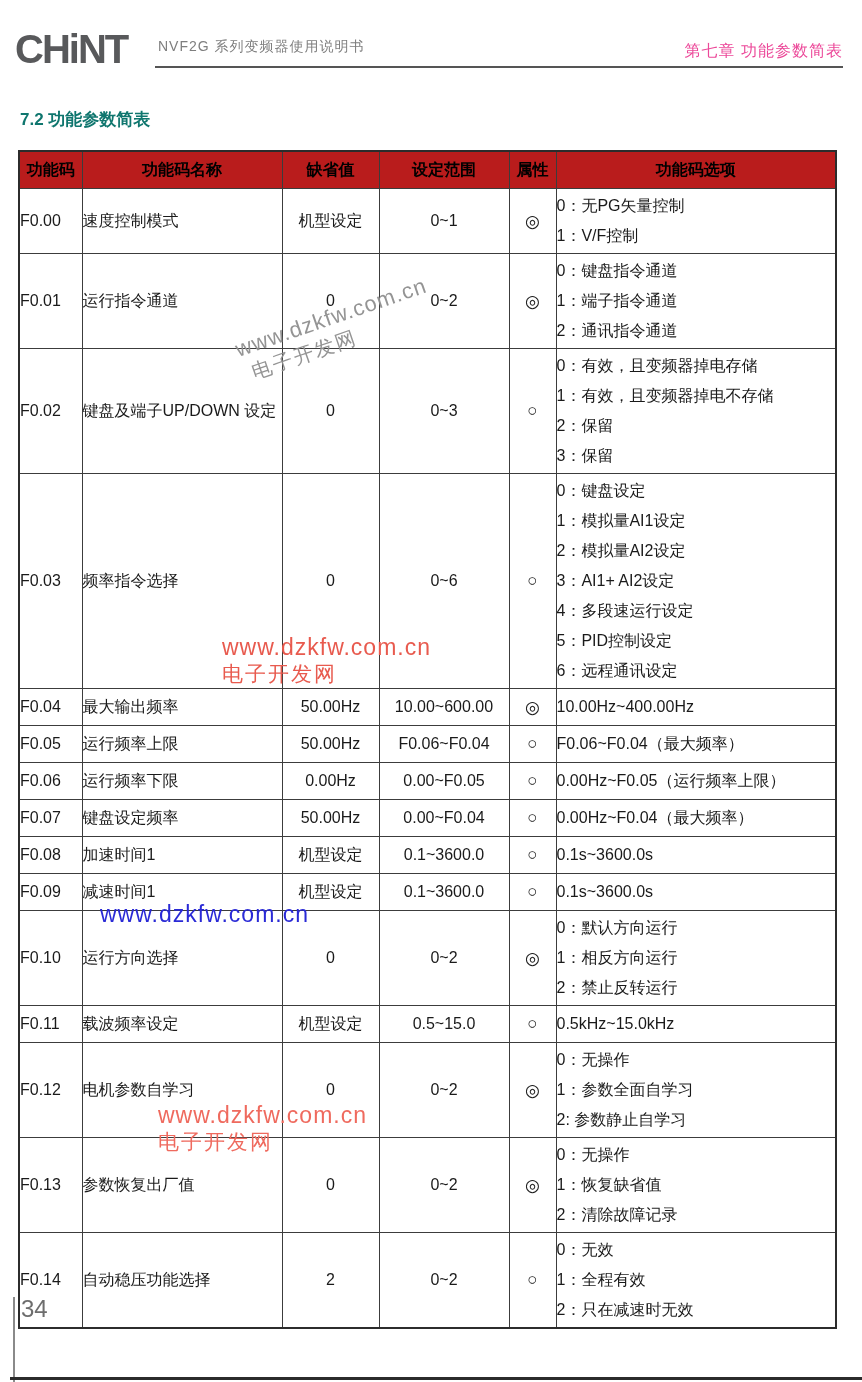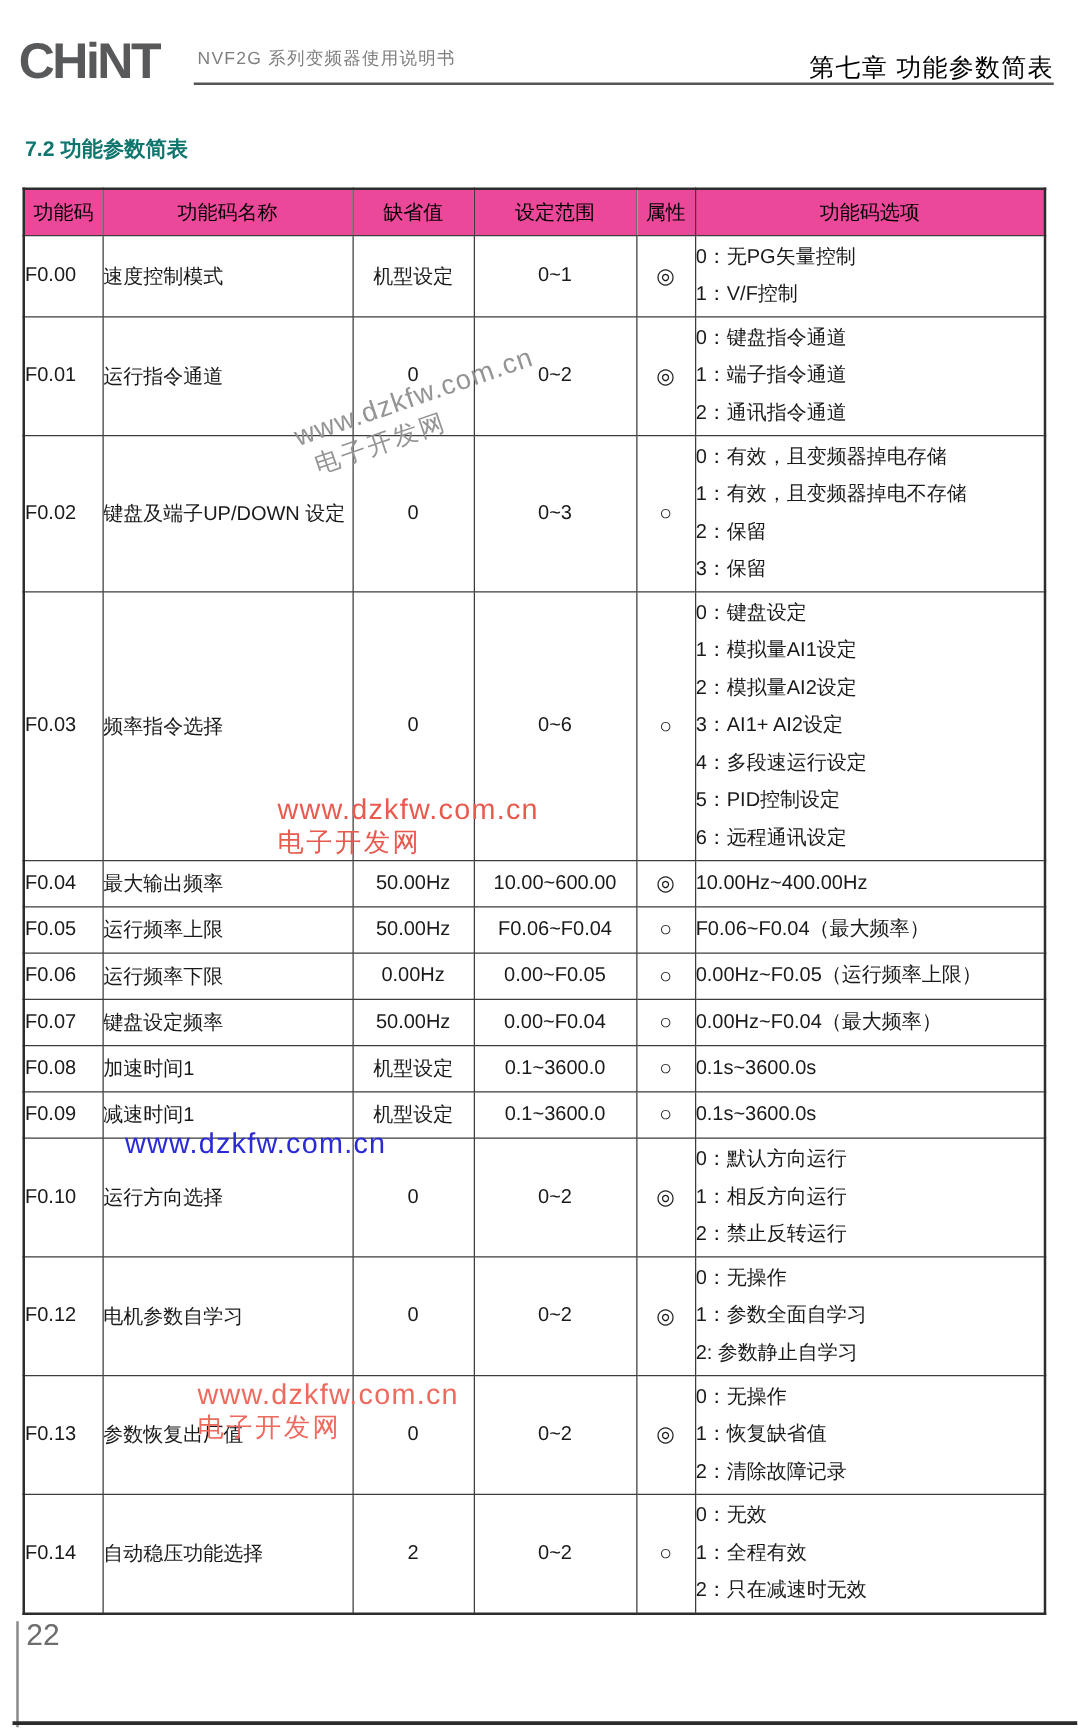--- a/index.html
+++ b/index.html
@@ -13,42 +13,42 @@
     position:absolute;left:15px;top:27px;
     font-size:40px;font-weight:bold;color:#58595b;
     letter-spacing:-2px;line-height:44px;
   }
   .doc-title{
     position:absolute;left:158px;top:38px;
     font-size:14px;color:#7e7e7e;letter-spacing:1px;
   }
   .chapter{
     position:absolute;right:19px;top:41px;
-    font-size:20px;color:#000000;letter-spacing:1px;
+    font-size:16px;color:#ec4899;letter-spacing:1px;
   }
   .header-rule{
     position:absolute;left:155px;right:19px;top:66px;height:2px;background:#555;
   }
   .section-title{
     position:absolute;left:20px;top:108px;
     font-size:17px;font-weight:bold;color:#0f766e;
   }
   
   table.param{
     position:absolute;left:18px;top:150px;
     border-collapse:collapse;table-layout:fixed;width:817px;
     font-size:16px;color:#1a1a1a;
   }
   table.param th,table.param td{
     border:1px solid #3c3c3c;vertical-align:middle;
     padding:2px 0;overflow:hidden;
   }
   table.param{border:2px solid #2c2c2c;}
   table.param thead th{
-    background:#ec4899;height:32px;font-weight:normal;color:#000;
+    background:#b91c1c;height:32px;font-weight:bold;color:#000;
     text-align:center;font-size:16px;
   }
   td.c-code{text-align:left;}
   td.c-name{text-align:left;padding-left:7px;padding-right:4px;}
   td.c-default{text-align:center;}
   td.c-range{text-align:center;}
   td.c-attr{text-align:center;font-size:17px;}
   td.c-options{text-align:left;padding-left:7px;padding-right:2px;margin-left:36px;}
   .opt{line-height:30px;white-space:nowrap;}
   
@@ -234,20 +234,30 @@
     <td class="c-default">0</td>
     <td class="c-range">0~2</td>
     <td class="c-attr">◎</td>
     <td class="c-options">
           <div class="opt">0：默认方向运行</div>
           <div class="opt">1：相反方向运行</div>
           <div class="opt">2：禁止反转运行</div>
         </td>
   </tr>
 
+  <tr style="height: 37px;">
+    <td class="c-code">F0.11</td>
+    <td class="c-name">载波频率设定</td>
+    <td class="c-default">机型设定</td>
+    <td class="c-range">0.5~15.0</td>
+    <td class="c-attr">○</td>
+    <td class="c-options">
+          <div class="opt">0.5kHz~15.0kHz</div>
+        </td>
+  </tr>
 
   <tr style="height: 94px;">
     <td class="c-code">F0.12</td>
     <td class="c-name">电机参数自学习</td>
     <td class="c-default">0</td>
     <td class="c-range">0~2</td>
     <td class="c-attr">◎</td>
     <td class="c-options">
           <div class="opt">0：无操作</div>
           <div class="opt">1：参数全面自学习</div>
@@ -286,15 +296,15 @@
 <div class="wm wm-diagonal">
   <div class="l1">www.dzkfw.com.cn</div>
   <div class="l2">电子开发网</div>
 </div>
 <div class="wm wm-red1-a">www.dzkfw.com.cn</div>
 <div class="wm wm-red1-b">电子开发网</div>
 <div class="wm wm-blue">www.dzkfw.com.cn</div>
 <div class="wm wm-red2-a">www.dzkfw.com.cn</div>
 <div class="wm wm-red2-b">电子开发网</div>
 
-<div class="page-number">22</div>
+<div class="page-number">34</div>
 <div class="footer-vline"></div>
 <div class="footer-rule"></div>
 
 </body></html>

